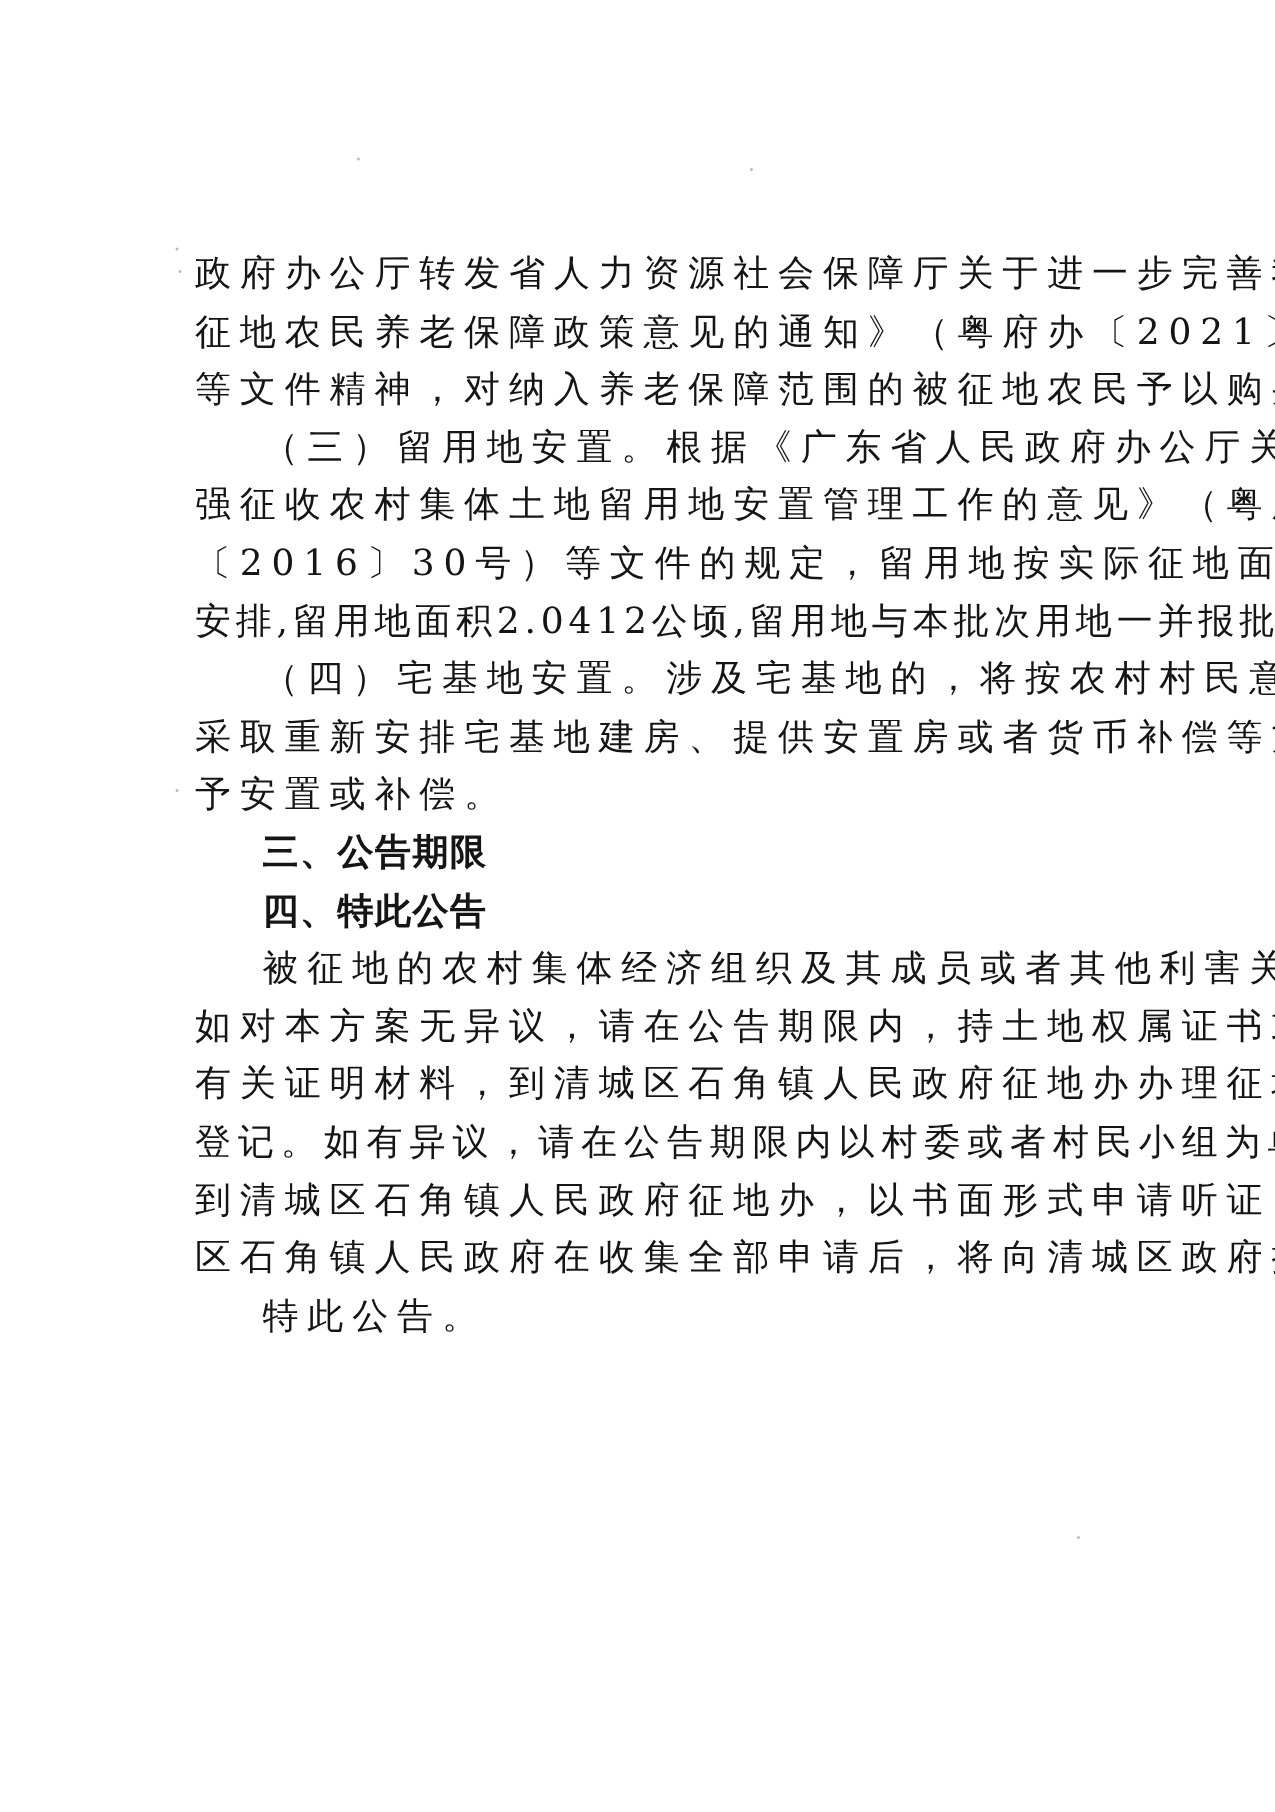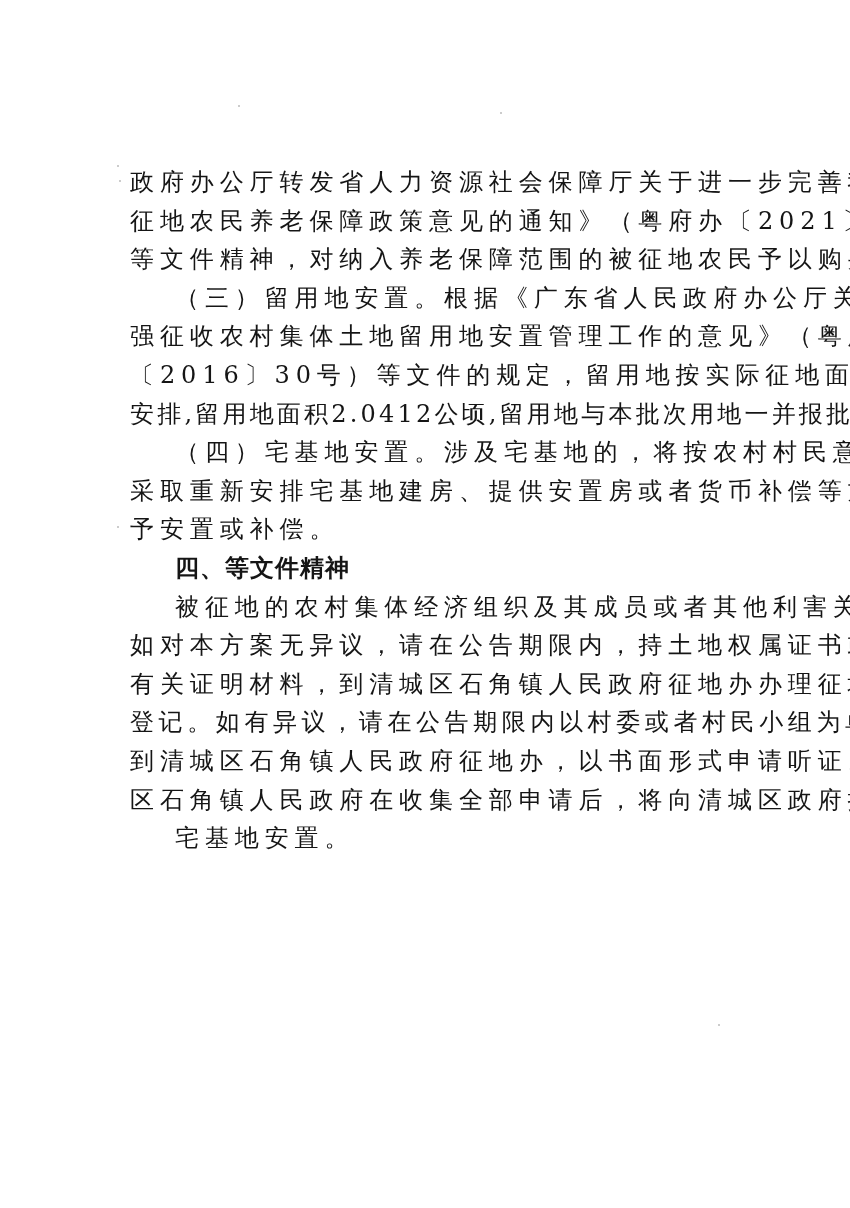--- a/index.html
+++ b/index.html
@@ -62,34 +62,35 @@
     <div class="line">〔2016〕30号）等文件的规定，留用地按实际征地面积的10%</div>
     <div class="line" style="letter-spacing:3.2px;">安排,留用地面积2.0412公顷,留用地与本批次用地一并报批。</div>
   </div>
 
   <div>
     <div class="line indent">（四）宅基地安置。涉及宅基地的，将按农村村民意愿，</div>
     <div class="line">采取重新安排宅基地建房、提供安置房或者货币补偿等方式给</div>
     <div class="line">予安置或补偿。</div>
   </div>
 
+  <div class="line indent heading">三、公告期限</div>
 
 
-  <div class="line indent heading">四、等文件精神</div>
+  <div class="line indent heading">四、特此公告</div>
 
   <div>
     <div class="line indent">被征地的农村集体经济组织及其成员或者其他利害关系人</div>
     <div class="line">如对本方案无异议，请在公告期限内，持土地权属证书或其它</div>
     <div class="line">有关证明材料，到清城区石角镇人民政府征地办办理征地补偿</div>
     <div class="line" style="letter-spacing:4.6px;">登记。如有异议，请在公告期限内以村委或者村民小组为单位，</div>
     <div class="line">到清城区石角镇人民政府征地办，以书面形式申请听证。清城</div>
     <div class="line">区石角镇人民政府在收集全部申请后，将向清城区政府提请组</div>
   </div>
 
-  <div class="line indent">宅基地安置。</div>
+  <div class="line indent">特此公告。</div>
 </div>
 
 <div class="speck" style="left:117px;top:165px;"></div>
 <div class="speck" style="left:119px;top:180px;"></div>
 <div class="speck" style="left:238px;top:105px;"></div>
 <div class="speck" style="left:500px;top:112px;"></div>
 <div class="speck" style="left:117px;top:526px;"></div>
 <div class="speck" style="left:718px;top:1024px;"></div>
 
 </body></html>

